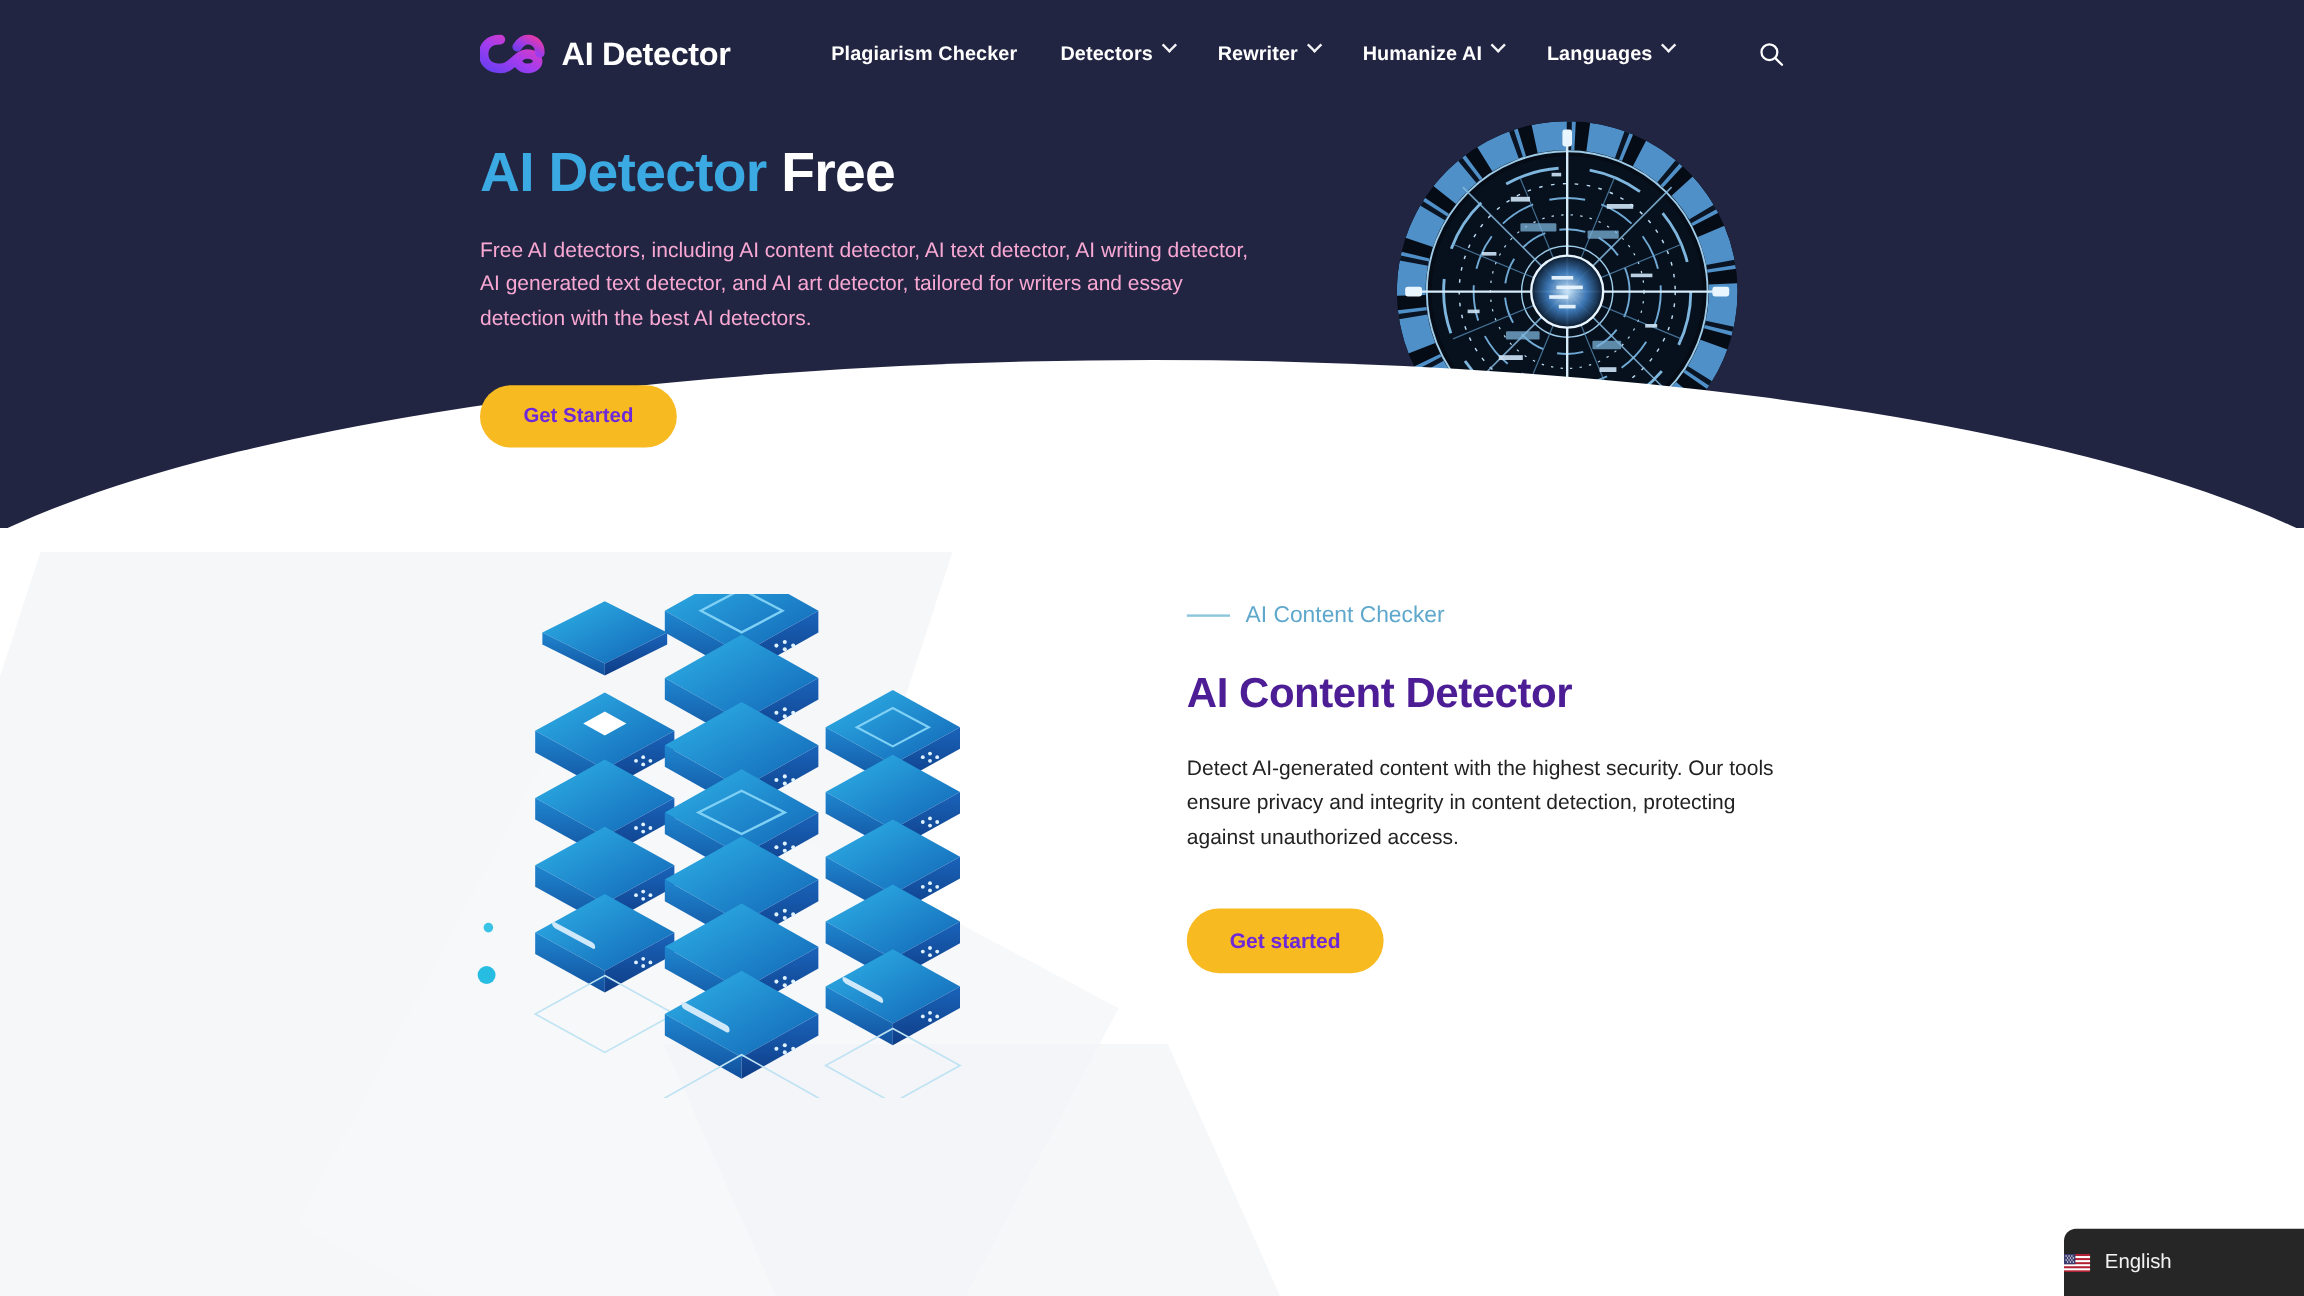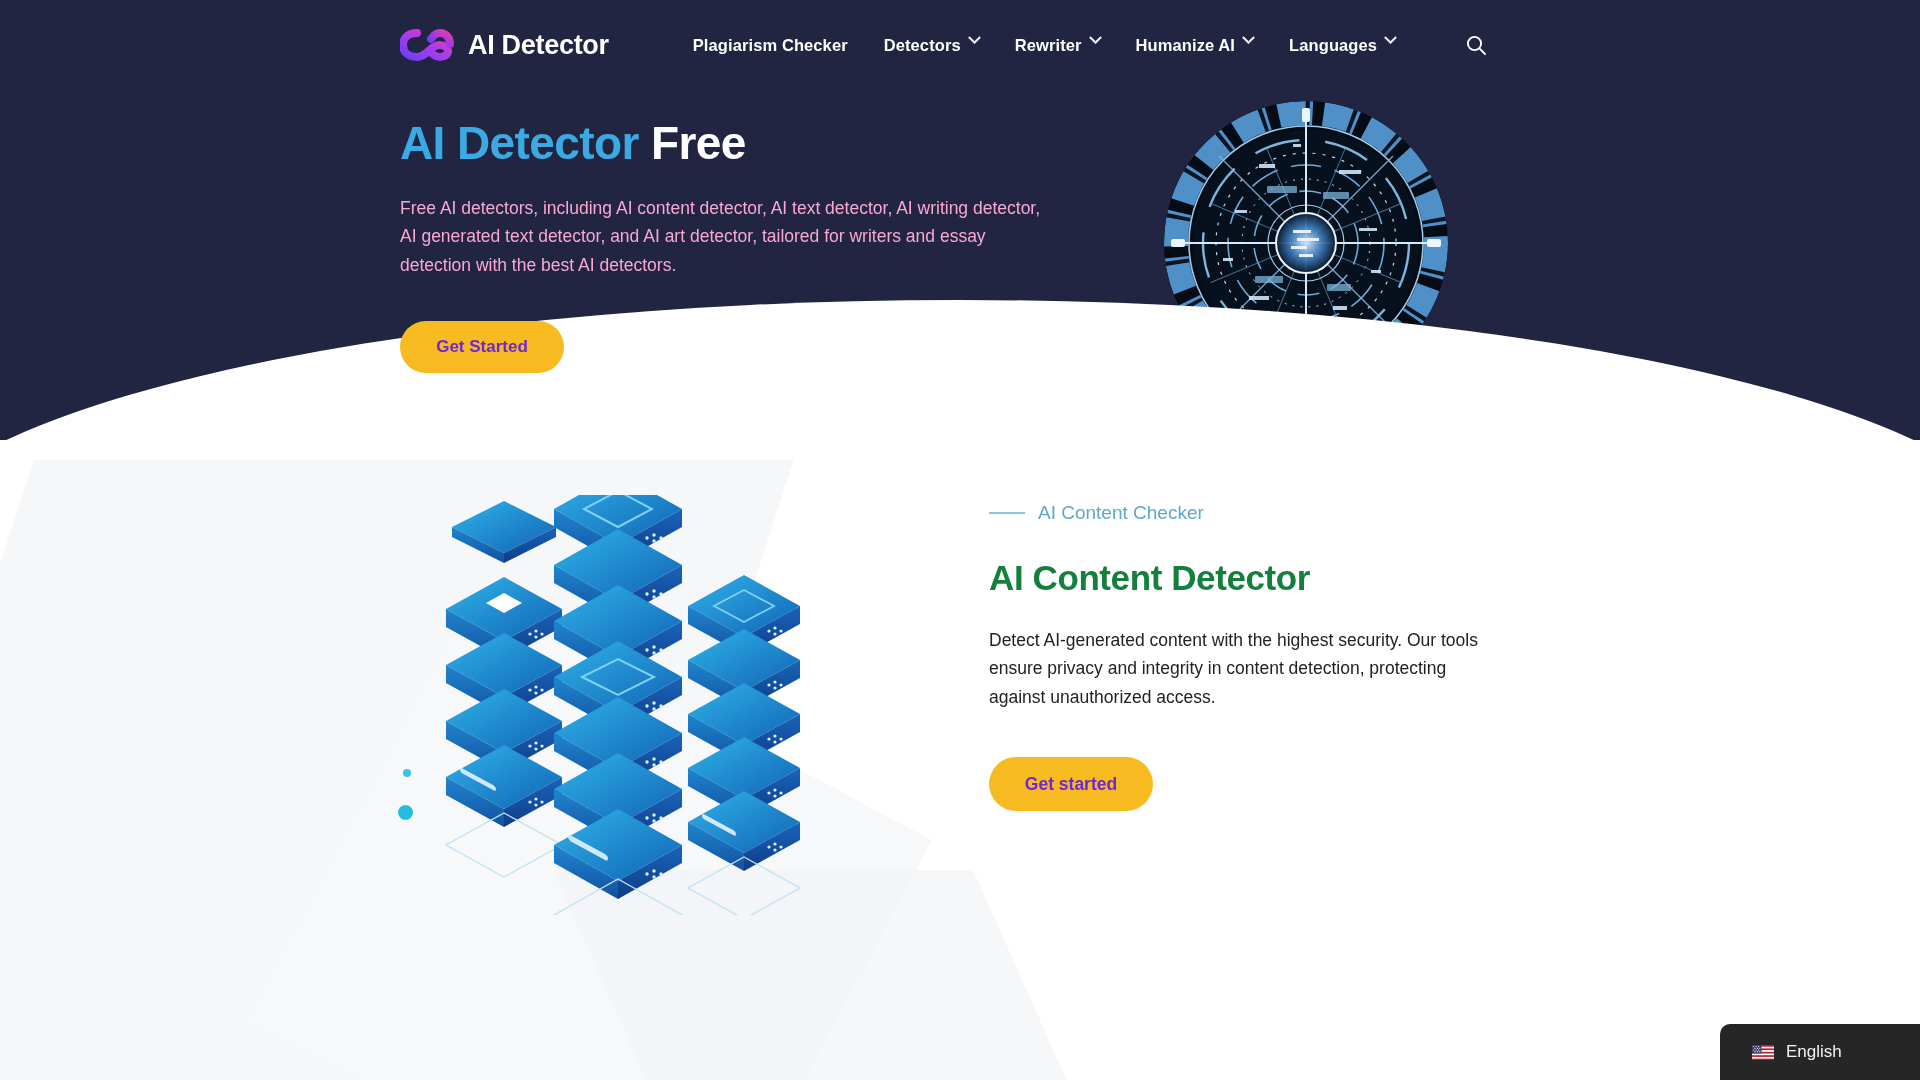--- a/index.html
+++ b/index.html
@@ -223,21 +223,21 @@
     font-size: 19px;
     font-weight: 500;
   }
   .eyebrow .rule {
     width: 36px; height: 2px;
     background: #8cc6dd;
     display: block;
   }
   .sec-title {
     margin-top: 34px;
-    color: #15803d;
+    color: #4c1d95;
     font-size: 35px;
     font-weight: bold;
     letter-spacing: -0.4px;
   }
   .sec-body {
     margin-top: 28px;
     color: #222;
     font-size: 17.5px;
     line-height: 1.62;
     width: 500px;
@@ -275,21 +275,20 @@
   .lang-widget {
     position: absolute;
     right: 0px;
     bottom: 0px;
     width: 200px;
     height: 56px;
     background: #262626;
     border-top-left-radius: 10px;
     display: flex;
     align-items: center;
-    padding-left: 32px;
     gap: 12px;
     cursor: pointer;
     z-index: 20;
   }
   .flag {
     width: 22px; height: 15px;
     display: block;
     border-radius: 1px;
     overflow: hidden;
     flex: 0 0 auto;

